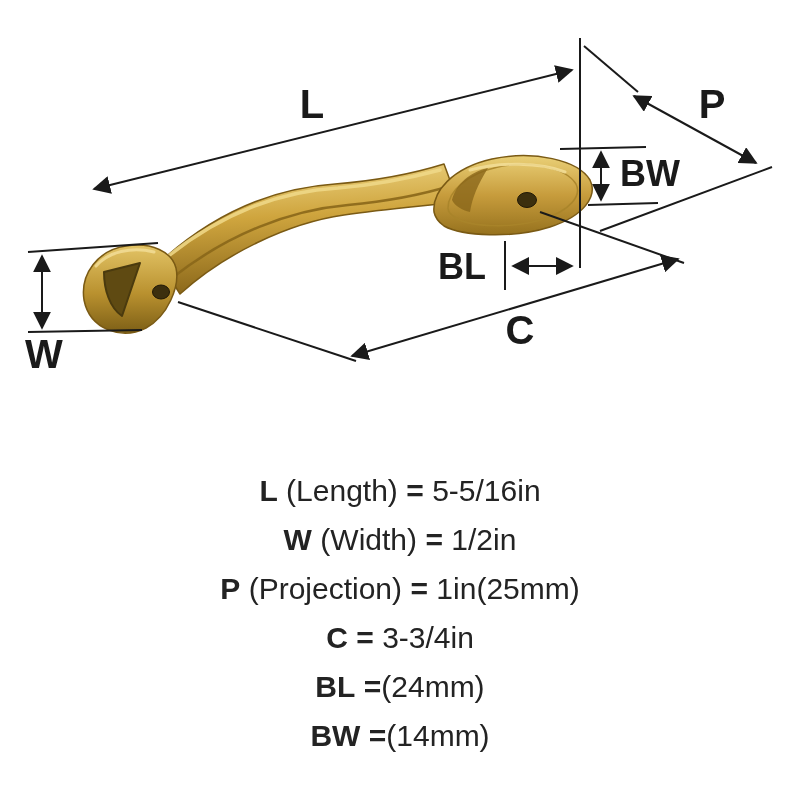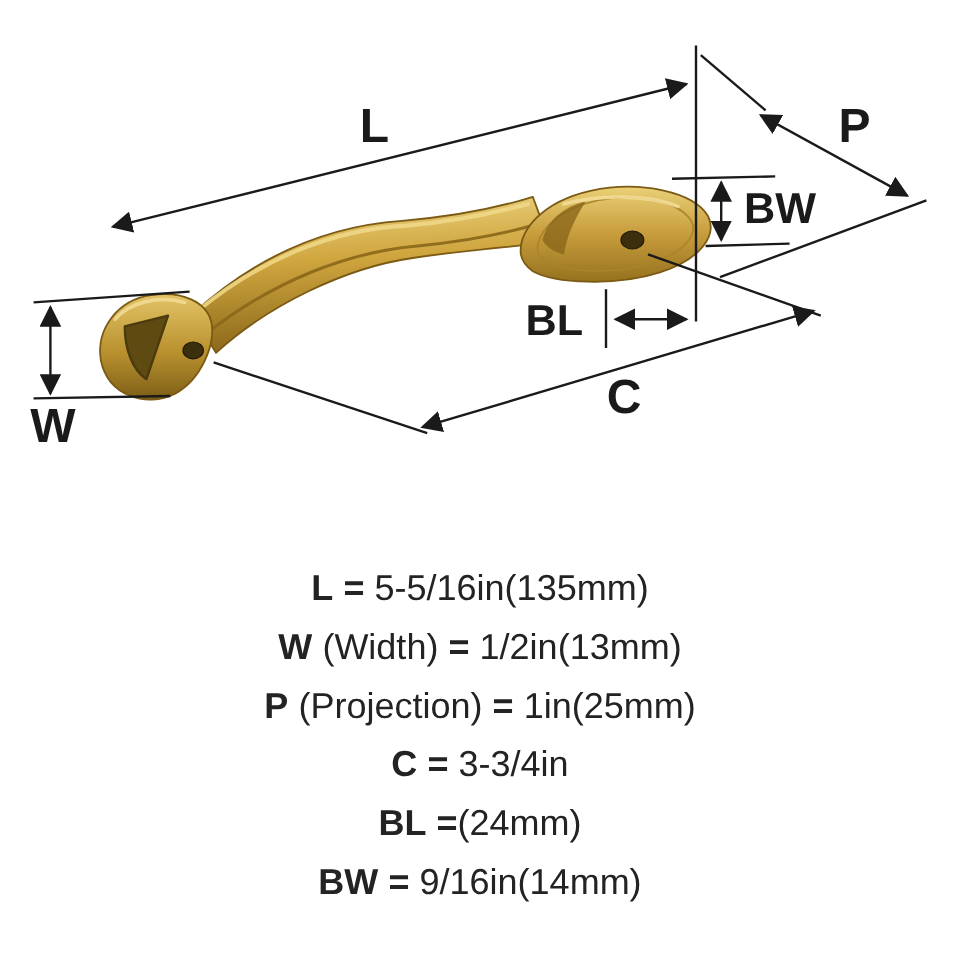--- a/index.html
+++ b/index.html
@@ -98,31 +98,30 @@
     <text class="dim-label" x="650" y="186" font-size="36" text-anchor="middle">BW</text>
     <text class="dim-label" x="462" y="279" font-size="36" text-anchor="middle">BL</text>
     <text class="dim-label" x="520" y="344" font-size="40" text-anchor="middle">C</text>
     <text class="dim-label" x="44" y="368" font-size="40" text-anchor="middle">W</text>
   </svg>
 
   <div class="specs">
 
     <div class="spec-row">
       <span class="seg-bold">L</span>
+      <span class="seg-reg">(Length)</span>
       <span class="seg-eq">=</span>
       <span class="seg-imp">5-5/16in</span>
-      <span class="seg-metric">(135mm)</span>
     </div>
 
     <div class="spec-row">
       <span class="seg-bold">W</span>
       <span class="seg-reg">(Width)</span>
       <span class="seg-eq">=</span>
       <span class="seg-imp">1/2in</span>
-      <span class="seg-metric">(13mm)</span>
     </div>
 
     <div class="spec-row">
       <span class="seg-bold">P</span>
       <span class="seg-reg">(Projection)</span>
       <span class="seg-eq">=</span>
       <span class="seg-imp">1in</span>
       <span class="seg-metric">(25mm)</span>
     </div>
 
@@ -134,18 +133,17 @@
 
     <div class="spec-row">
       <span class="seg-bold">BL</span>
       <span class="seg-eq">=</span>
       <span class="seg-metric">(24mm)</span>
     </div>
 
     <div class="spec-row">
       <span class="seg-bold">BW</span>
       <span class="seg-eq">=</span>
-      <span class="seg-imp">9/16in</span>
       <span class="seg-metric">(14mm)</span>
     </div>
 
   </div>
 </div>
 
 </body></html>

